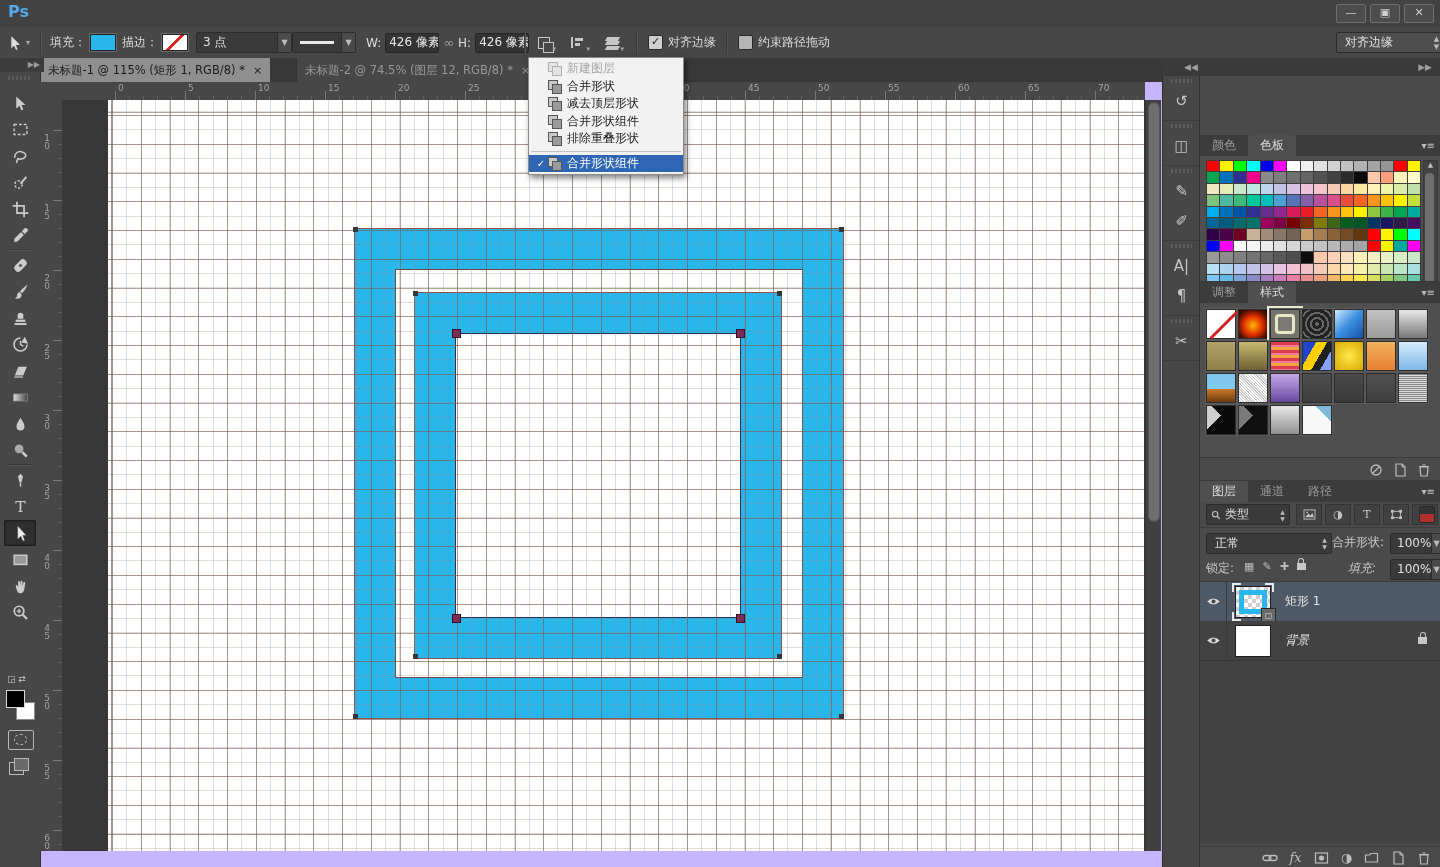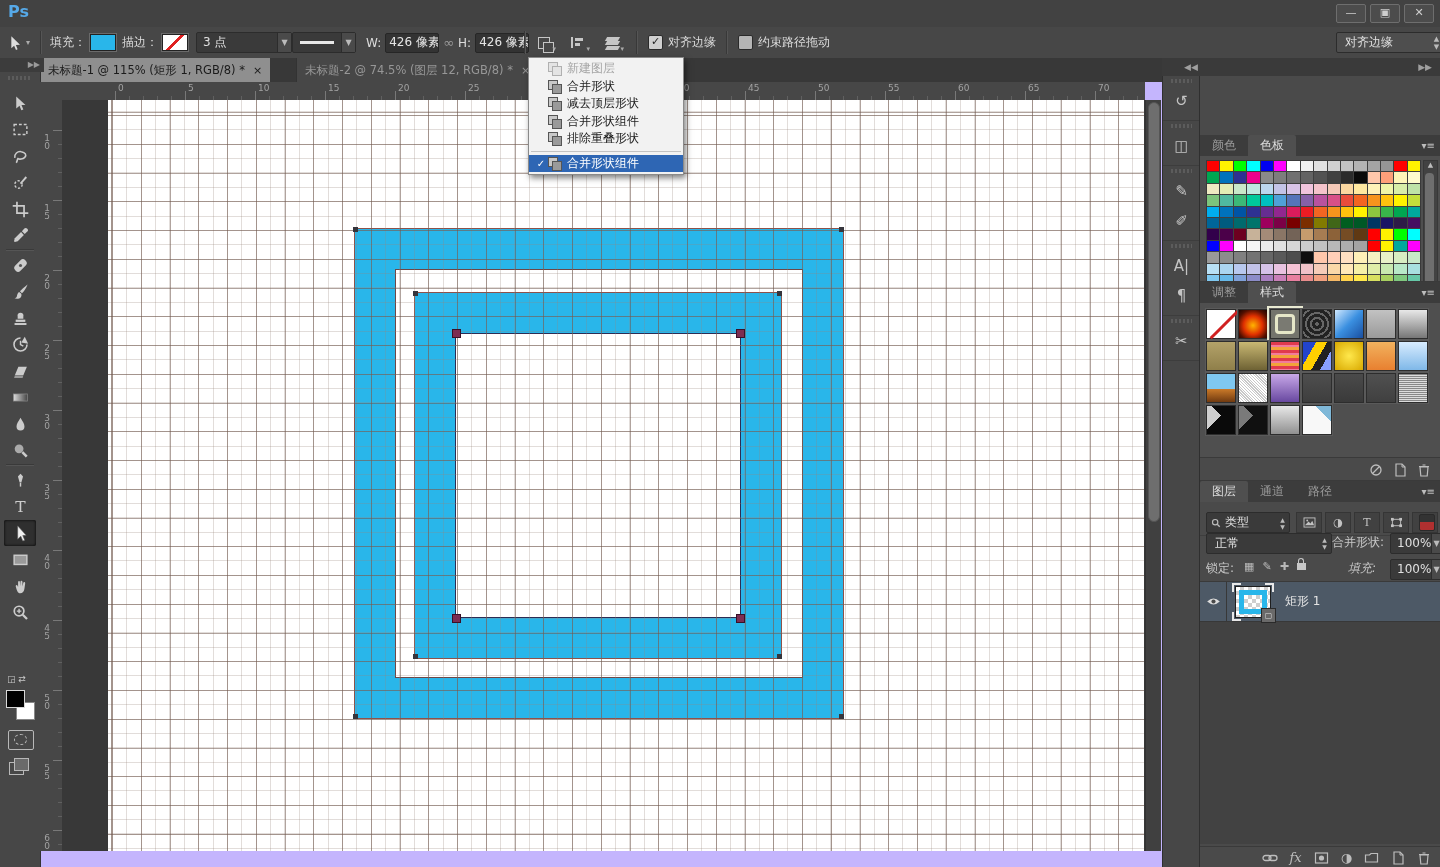--- a/index.html
+++ b/index.html
@@ -844,21 +844,21 @@
       </div>
     </div>
 
     <div class="section" style="top:404px;height:387px;background:#4a4a4a;border-top:1px solid #3a3a3a;">
       <div class="ptabs" id="layer-tabs">
           <span class="ptab active">图层</span>
           <span class="ptab">通道</span>
           <span class="ptab">路径</span>
           <span class="pmenu">▾≡</span>
         </div>
-      <div class="lrow-bar" style="top:21px;height:25px;background:#4a4a4a;border-bottom:1px solid #3e3e3e;margin-top:8px;">
+      <div class="lrow-bar" style="top:21px;height:25px;background:#4a4a4a;border-bottom:1px solid #3e3e3e;">
         <span class="dd searchdd">
           <svg style="margin-left:4px;" width="10" height="10" viewBox="0 0 12 12">
               <circle cx="5" cy="5" r="3.2" fill="none" stroke="#bbb" stroke-width="1.4"></circle>
               <path d="M7.5 7.5 L10.5 10.5" stroke="#bbb" stroke-width="1.6"></path>
             </svg>
           <span style="margin-left:4px;">类型</span>
           <span class="arr" style="background:transparent;border:none;font-size:6px;">▲<br>▼</span>
         </span>
         <div style="position:absolute;left:96px;top:2px;display:flex;gap:3px;">
           <span class="minibtn">
@@ -926,20 +926,31 @@
               <div class="lbrackets">
                 <i></i>
                 <i></i>
                 <i></i>
                 <i></i>
               </div>
               <div class="pathbadge">▢</div>
             </div>
             <span class="lname">矩形 1</span>
           </div>
+          <div class="layerrow" style="top: 39px;">
+            <span class="eyebox">
+              <svg width="15" height="9" viewBox="0 0 16 10">
+                <path d="M1 5 Q8 -1.5 15 5 Q8 11.5 1 5 Z" fill="#ddd"></path>
+                <circle cx="8" cy="5" r="2.3" fill="#4a4a4a"></circle>
+              </svg>
+            </span>
+            <div class="lthumb"></div>
+            <span class="lname italic">背景</span>
+            <span class="padlock"></span>
+          </div>
         </div>
       <div class="pfooter" style="height:22px;gap:12px;">
         <span class="f-ic">
             <svg viewBox="0 0 16 10" style="width:16px;height:10px;">
               <rect x="1" y="2.5" width="8" height="5" rx="2.5" fill="none" stroke="#bdbdbd" stroke-width="1.3"></rect>
               <rect x="7" y="2.5" width="8" height="5" rx="2.5" fill="none" stroke="#bdbdbd" stroke-width="1.3"></rect>
             </svg>
           </span>
         <span class="f-ic" style="font-style:italic;font-family:'DejaVu Serif',serif;">fx</span>
         <span class="f-ic">

